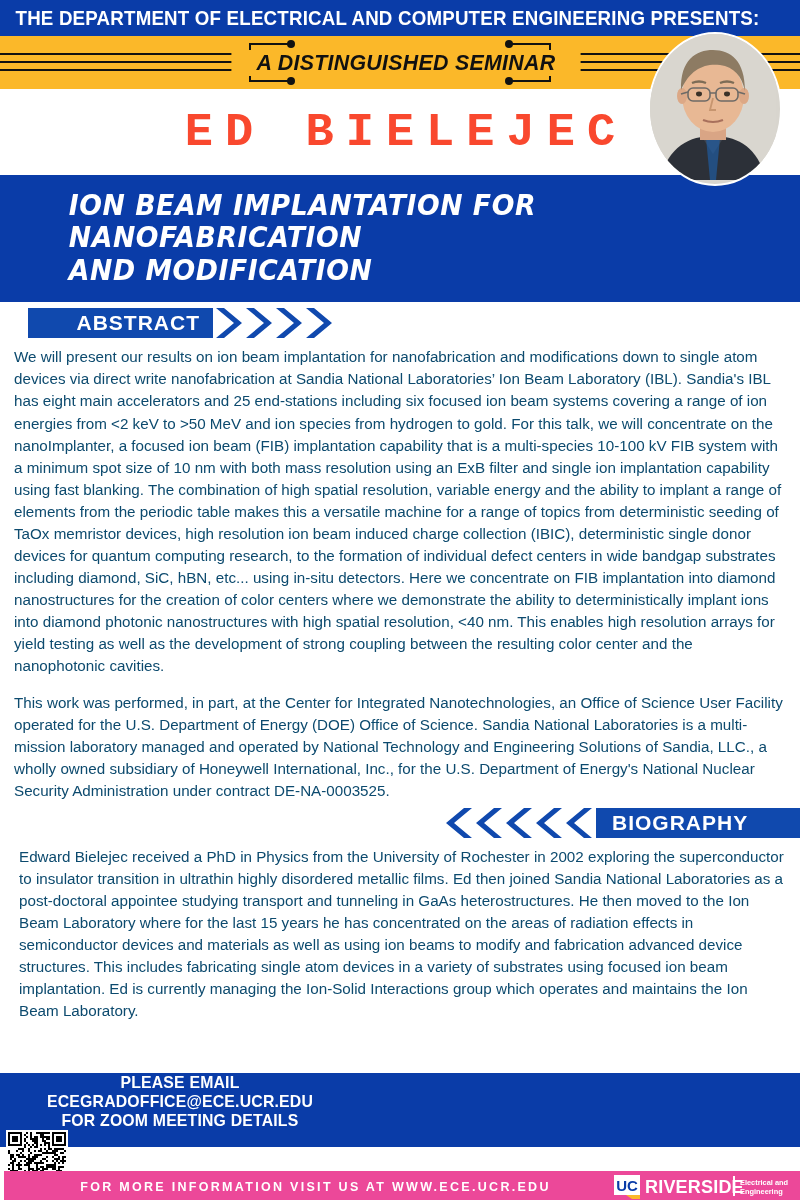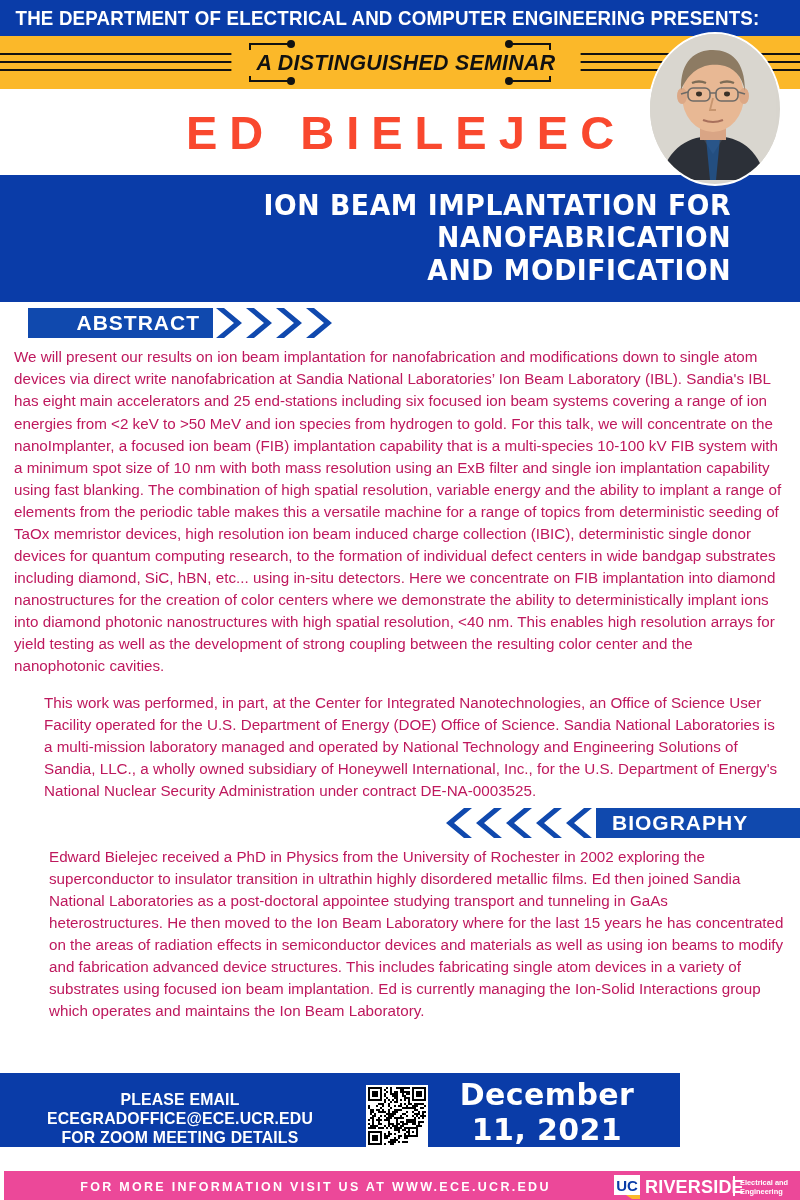--- a/index.html
+++ b/index.html
@@ -76,21 +76,21 @@
     justify-content: center;
     position: relative;
   }
   .speaker-name {
     color: #F9482E;
     font-size: 47px;
     font-weight: bold;
     letter-spacing: 12px;
     text-indent: 12px;
     white-space: nowrap;
-    font-family: Liberation Sans, sans-serif;
+    font-family: Liberation Mono, monospace;
   }
 
   
   .portrait {
     position: absolute;
     left: 648px;
     top: 32px;
     width: 130px;
     height: 150px;
     border-radius: 50%;
@@ -98,21 +98,22 @@
     z-index: 6;
     border: 2px solid #ffffff;
     background: #d8d5ce;
   }
   .portrait svg { display: block; }
 
   
   .title-banner {
     background: #0A3CA8;
     padding: 14px 40px 16px 40px;
-    text-align: right;
+    text-align: left;
+    font-style: italic;
   }
   .title-banner .talk-title {
     color: #ffffff;
     font-size: 29px;
     line-height: 1.12;
     font-weight: bold;
     letter-spacing: 0.6px;
     transform: scaleX(0.92);
     transform-origin: center;
     font-family: "DejaVu Sans", sans-serif;
@@ -126,39 +127,40 @@
   }
   .section-head.left { text-align: left; margin-left: 28px; }
   .section-head.right { text-align: right; }
   .head-svg { display: block; }
 
   
   .body-text {
     padding: 6px 14px 0 14px;
     font-size: 15.2px;
     line-height: 1.45;
-    color: #be185d;
+    color: #0c4a6e;
     text-align: left;
   }
   .body-text p { margin: 0 0 15px 0; }
-  .body-text p:last-child { margin-bottom: 0; margin-left: 30px; }
+  .body-text p:last-child { margin-bottom: 0; }
 
   .abstract-block { padding-top: 8px; }
   .bio-block { padding-top: 8px; padding-left: 19px; }
 
   
   .footer-bar {
     position: absolute;
     left: 0;
     top: 1073px;
-    width: 680px;
+    width: 800px;
     height: 74px;
     background: #0A3CA8;
     display: flex;
-    align-items: flex-end;
+    align-items: flex-start;
+    flex-direction: column;
   }
   .footer-email {
     width: 360px;
     text-align: center;
     color: #ffffff;
     font-size: 17px;
     font-weight: bold;
     line-height: 1.12;
     letter-spacing: 0.2px;
     transform: scaleX(0.93);

